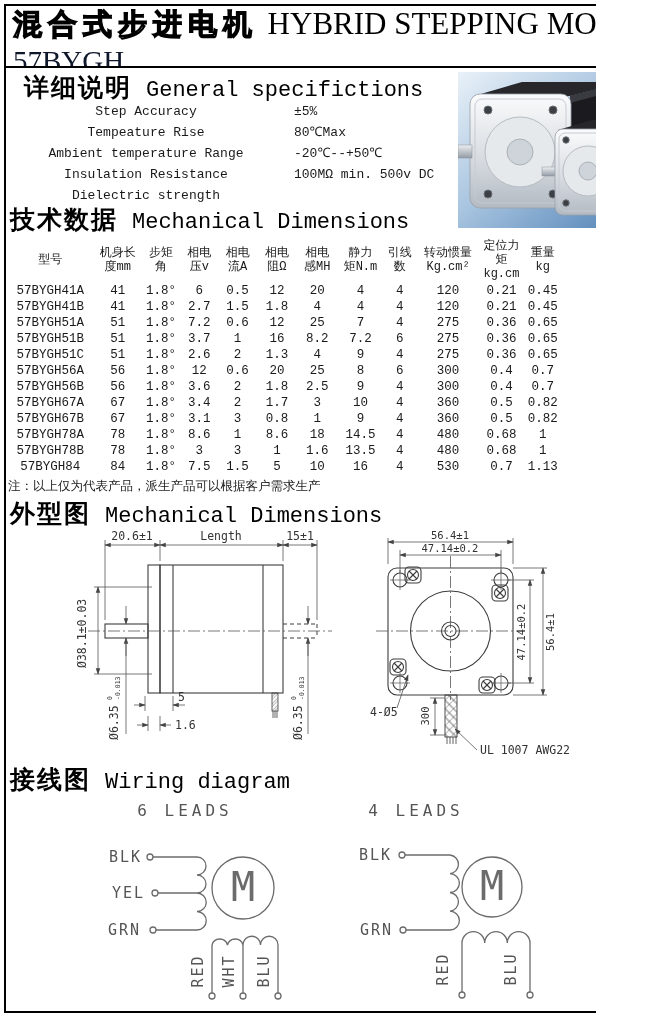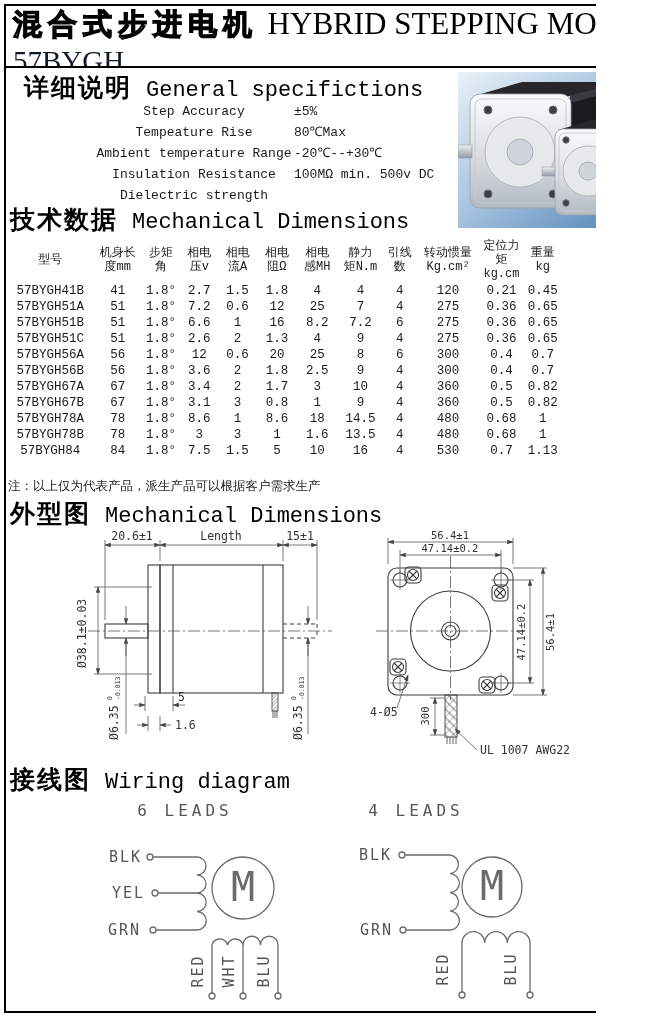--- a/index.html
+++ b/index.html
@@ -22,21 +22,21 @@
   .t-line1{line-height:34px;}
   
   .section-heading{position:absolute;left:10px;white-space:nowrap;}
   .heading-cn{font-family:"DejaVu Sans",sans-serif;font-weight:bold;font-size:25px;
               letter-spacing:2px;color:#000;}
   .heading-en{font-family:"Liberation Mono",monospace;font-size:22px;margin-left:14px;
               color:#000;}
   
   .specs{position:absolute;left:6px;top:101px;width:450px;}
   .spec-row{position:relative;height:21px;line-height:21px;font-size:13px;}
-  .spec-label{display:inline-block;width:280px;text-align:center;padding-left:48px;}
+  .spec-label{display:inline-block;width:280px;text-align:center;}
   .spec-value{position:absolute;left:288px;top:0;}
   
   .photo{position:absolute;left:458px;top:72px;width:188px;height:156px;}
   
   .spec-table-wrap{position:absolute;left:6px;top:237px;width:556px;}
   table.spec-table{border-collapse:collapse;table-layout:fixed;width:556px;}
   table.spec-table th{font-weight:normal;font-size:12px;line-height:14px;
       white-space:pre-line;text-align:center;vertical-align:middle;padding:0;height:46px;overflow:hidden;}
   table.spec-table td{font-size:12.5px;line-height:16px;height:16px;text-align:center;
       padding:0;white-space:nowrap;}
@@ -75,21 +75,21 @@
     <div class="spec-row">
       <span class="spec-label">Step Accuracy</span>
       <span class="spec-value">±5%</span>
     </div>
     <div class="spec-row">
       <span class="spec-label">Tempeature Rise</span>
       <span class="spec-value">80℃Max</span>
     </div>
     <div class="spec-row">
       <span class="spec-label">Ambient temperature Range</span>
-      <span class="spec-value">-20℃--+30℃</span>
+      <span class="spec-value">-20℃--+50℃</span>
     </div>
     <div class="spec-row">
       <span class="spec-label">Insulation Resistance</span>
       <span class="spec-value">100MΩ min. 500v DC</span>
     </div>
     <div class="spec-row">
       <span class="spec-label">Dielectric strength</span>
     </div>
   </div>
 
@@ -183,20 +183,34 @@
 Kg.cm²</th>
             <th>定位力
 矩
 kg.cm</th>
             <th>重量
 kg</th>
           </tr>
         </thead>
         <tbody>
           <tr>
+            <td>57BYGH41A</td>
+            <td>41</td>
+            <td>1.8°</td>
+            <td>6</td>
+            <td>0.5</td>
+            <td>12</td>
+            <td>20</td>
+            <td>4</td>
+            <td>4</td>
+            <td>120</td>
+            <td>0.21</td>
+            <td>0.45</td>
+          </tr>
+          <tr>
             <td>57BYGH41B</td>
             <td>41</td>
             <td>1.8°</td>
             <td>2.7</td>
             <td>1.5</td>
             <td>1.8</td>
             <td>4</td>
             <td>4</td>
             <td>4</td>
             <td>120</td>
@@ -214,21 +228,21 @@
             <td>7</td>
             <td>4</td>
             <td>275</td>
             <td>0.36</td>
             <td>0.65</td>
           </tr>
           <tr>
             <td>57BYGH51B</td>
             <td>51</td>
             <td>1.8°</td>
-            <td>6.6</td>
+            <td>3.7</td>
             <td>1</td>
             <td>16</td>
             <td>8.2</td>
             <td>7.2</td>
             <td>6</td>
             <td>275</td>
             <td>0.36</td>
             <td>0.65</td>
           </tr>
           <tr>

